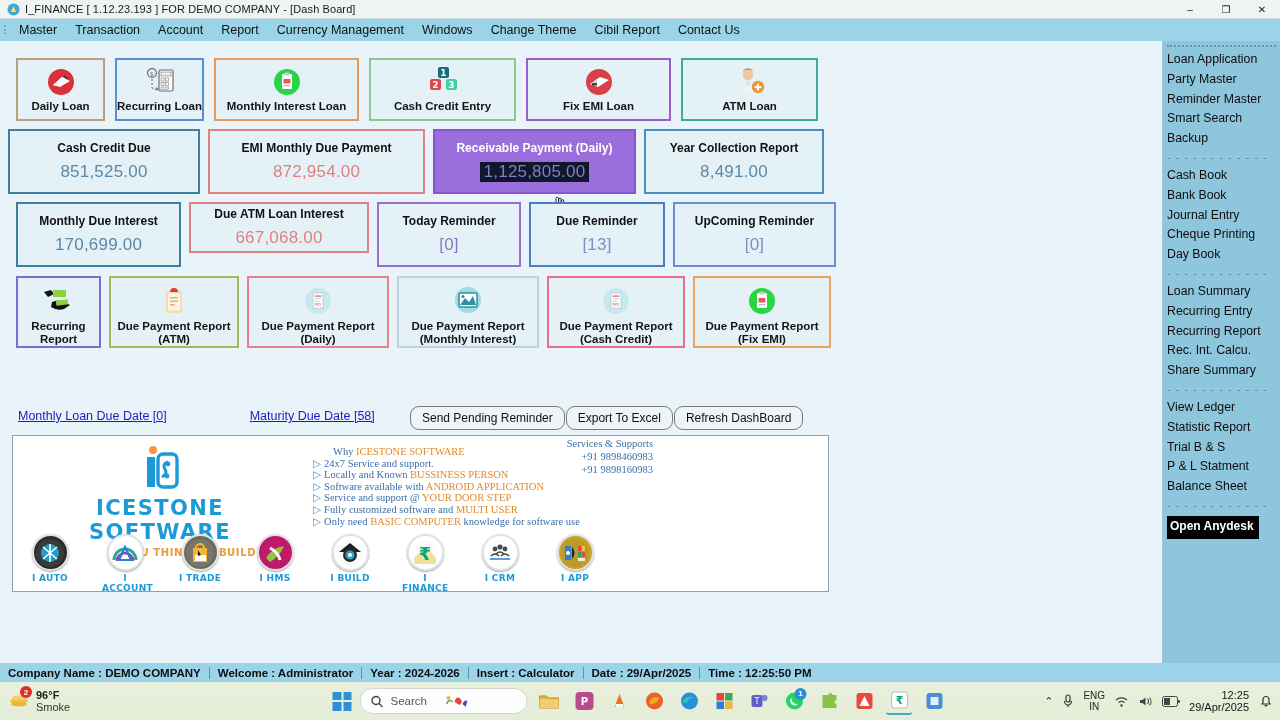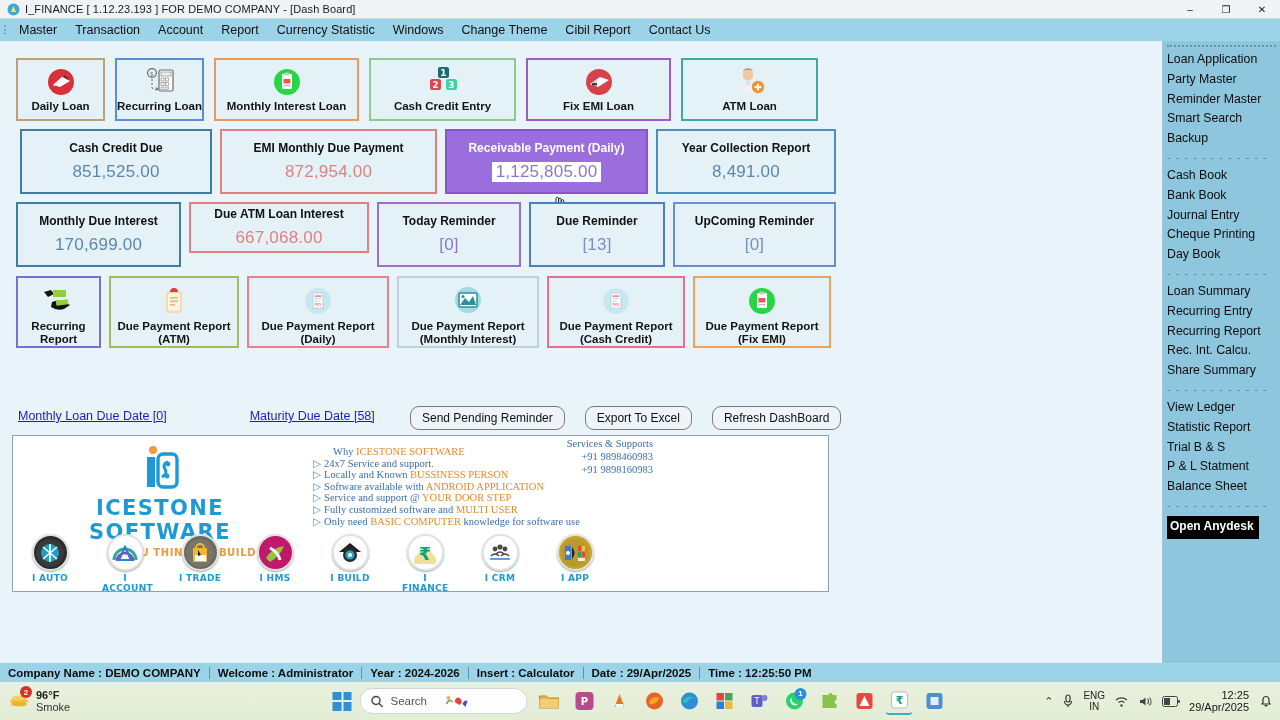--- a/index.html
+++ b/index.html
@@ -81,21 +81,21 @@
     padding-top: 5px; cursor: pointer;
   }
   .tile4 .ic { height: 36px; display: flex; align-items: center; justify-content: center; }
   .tile4 .lbl { font-size: 11.5px; font-weight: bold; color: #141414;
     text-align: center; line-height: 13px; margin-top: 1px; }
 
   
   .linkrow { position: absolute; left: 18px; top: 368px; display: flex; align-items: center; }
   .dlink { font-size: 12.5px; color: #1b1bc4; text-decoration: underline;
     font-weight: normal; cursor: pointer; white-space: nowrap; }
-  .btnrow { position: absolute; left: 410px; top: 365px; display: flex; gap: 20px; }
+  .btnrow { position: absolute; left: 410px; top: 365px; display: flex; gap: 1px; }
   .rbtn {
     background: #eef4f7; border: 1px solid #7a7a7a; border-radius: 9px;
     font-size: 12px; color: #111; padding: 4px 11px; cursor: pointer;
     font-family: "Liberation Sans", sans-serif;
   }
 
   
   .adpanel {
     position: absolute; left: 12px; top: 394px; width: 817px; height: 157px;
     background: #fff; border: 1px solid #8aa3ae;
@@ -181,21 +181,21 @@
       <div class="tb-btn close">✕</div>
     </div>
   </div>
 
   <div class="menubar">
     <span class="menu-grip">⋮</span>
     <div class="menu-item">Master</div>
     <div class="menu-item">Transaction</div>
     <div class="menu-item">Account</div>
     <div class="menu-item">Report</div>
-    <div class="menu-item">Currency Statistic</div>
+    <div class="menu-item">Currency Management</div>
     <div class="menu-item">Windows</div>
     <div class="menu-item">Change Theme</div>
     <div class="menu-item">Cibil Report</div>
     <div class="menu-item">Contact Us</div>
   </div>
 
   <div class="client">
 
     <div class="tilerow1">
 
@@ -278,32 +278,32 @@
             <path d="M11.5 15 L14 19 L16.5 15" fill="#d4dde2"></path>
             <circle cx="24" cy="20" r="6.2" fill="#f2932f"></circle>
             <rect x="20.6" y="19" width="6.8" height="2.1" fill="#fff"></rect>
             <rect x="22.9" y="16.7" width="2.1" height="6.8" fill="#fff"></rect>
           </svg>
         </span>
         <span class="lbl">ATM Loan</span>
       </div>
     </div>
 
-    <div style="position:absolute;left:20px;top:88px;display:flex;gap:8px;">
+    <div style="position:absolute;left:8px;top:88px;display:flex;gap:8px;">
       <div class="statcard" style="width:192px;height:65px;border-color:#3e7e9e">
         <div class="title">Cash Credit Due</div>
         <div class="value" style="color:#5b87a8">851,525.00</div>
       </div>
       <div class="statcard" style="width:217px;height:65px;border-color:#e08080">
         <div class="title">EMI Monthly Due Payment</div>
         <div class="value" style="color:#e08080">872,954.00</div>
       </div>
       <div class="statcard" style="width:203px;height:65px;border-color:#8a55cc;background:#9b6ede">
         <div class="title" style="color:#fff">Receivable Payment (Daily)</div>
-        <div class="value" style="color:#8a78c8;background:#ffffff;padding:0 4px">1,125,805.00</div>
+        <div class="value" style="color:#8a78c8;background:#0f172a;padding:0 4px">1,125,805.00</div>
       </div>
       <div class="statcard" style="width:180px;height:65px;border-color:#4a8fc0">
         <div class="title">Year Collection Report</div>
         <div class="value" style="color:#5b87a8">8,491.00</div>
       </div>
     </div>
 
     <svg class="cursor-hand" viewBox="0 0 16 20">
       <path d="M4 8 V3.6 a1.3 1.3 0 0 1 2.6 0 V8 V4.6 a1.3 1.3 0 0 1 2.6 0 V9 V6 a1.3 1.3 0 0 1 2.6 0 v3.2 a1.3 1.3 0 0 1 2.2 1 v4.2 c0 2.5-2 4.3-4.6 4.3 H8 c-2.6 0-4-1.6-4-3.8 V12 l-2-2.6 a1.3 1.3 0 0 1 2-1.6 Z" fill="#fff" stroke="#222" stroke-width="1"></path>
     </svg>

